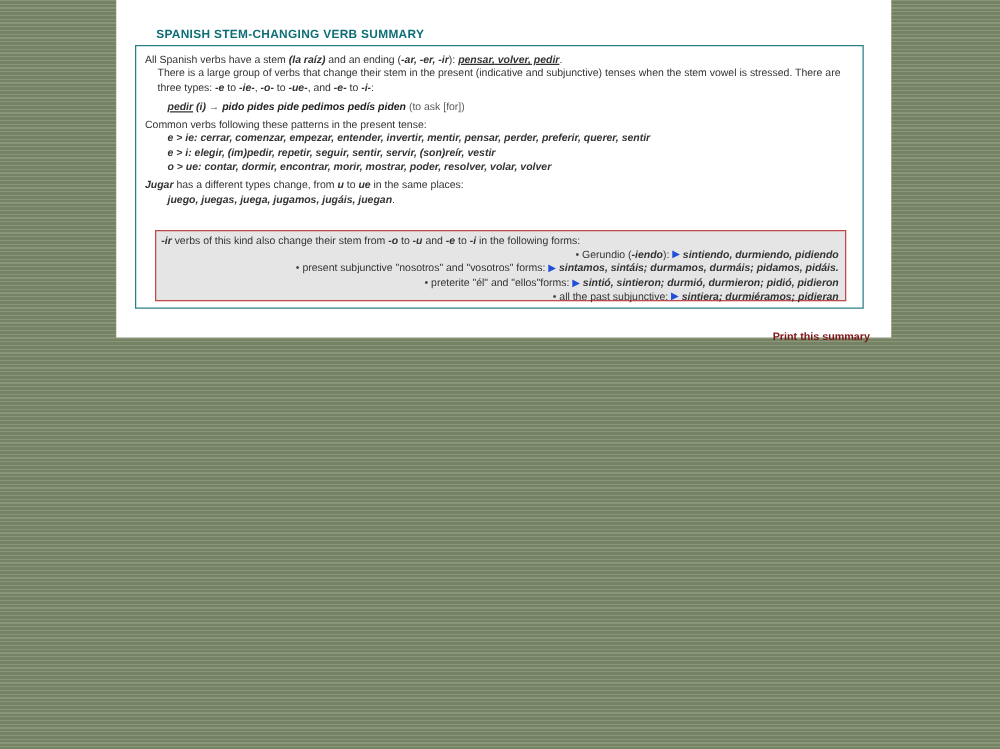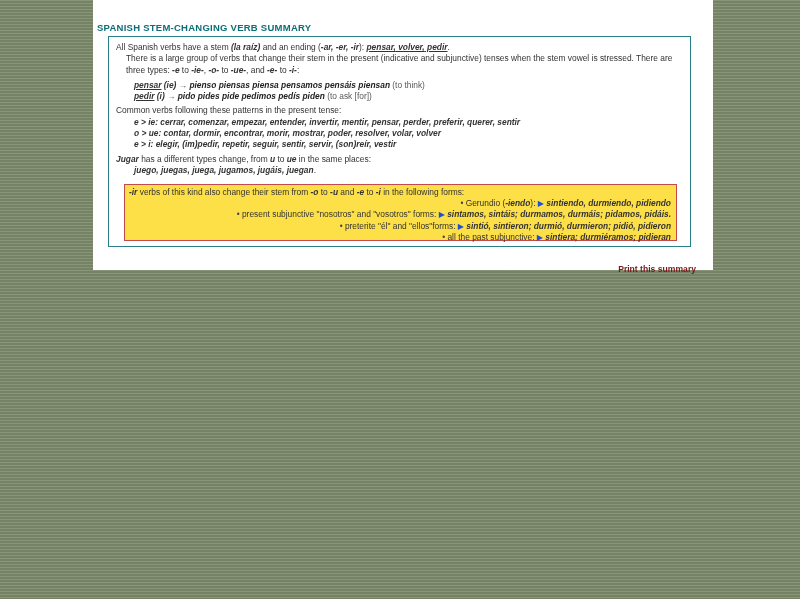--- a/index.html
+++ b/index.html
@@ -28,21 +28,21 @@
     top: 0px;
     width: 620px;
     height: 270px;
     background: #ffffff;
     box-sizing: border-box;
   }
 
   
   .doc-title {
     position: absolute;
-    left: 4px;
+    left: 32px;
     top: 22px;
     font-size: 9.5px;
     font-weight: bold;
     color: #0e6e77;
     letter-spacing: 0.25px;
     white-space: nowrap;
   }
 
   
   .teal-box {
@@ -75,21 +75,21 @@
 
   
   .red-box {
     position: absolute;
     left: 15px;
     top: 147px;
     width: 553px;
     height: 57px;
     border: 1px solid #c14a4a;
     box-sizing: border-box;
-    background: #fde047;
+    background: #e5e5e5;
     padding: 2px 5px 0 4px;
   }
   .red-box .txt { line-height: 11.2px; }
 
   .bullet-row {
     padding-left: 14px;
     text-align: right;
   }
   .bullet-dot {
     color: #444;
@@ -126,31 +126,30 @@
   <div class="teal-box">
 
     <div class="txt"><span>All Spanish verbs have a stem </span><span class="bi">(la raíz)</span><span> and an ending (</span><span class="bi">-ar,</span><span class="bi"> -er,</span><span class="bi"> -ir</span><span>): </span><span class="ubi">pensar,</span><span class="ubi"> volver,</span><span class="ubi"> pedir</span><span>.</span></div>
 
     <div class="txt indent1">There is a large group of verbs that change their stem in the present (indicative and subjunctive) tenses when the stem vowel is stressed. There are</div>
 
     <div class="txt indent1"><span>three types: </span><span class="bi">-e</span><span> to </span><span class="bi">-ie-</span><span>, </span><span class="bi">-o-</span><span> to </span><span class="bi">-ue-</span><span>, and </span><span class="bi">-e-</span><span> to </span><span class="bi">-i-</span><span>:</span></div>
 
     <div style="height:4px"></div>
 
-    <div class="txt indent2"><span class="ubi">pensar</span><span class="bi">&nbsp;</span><span class="bi">(ie)</span><span class="arrow-txt">&nbsp;</span><span class="arrow-txt">→</span><span class="bi conj">&nbsp;</span><span class="bi conj">pienso  piensas  piensa  pensamos  pensáis  piensan</span><span class="gray">&nbsp;</span><span class="gray">(to think)</span></div>
 
 
     <div class="txt indent2"><span class="ubi">pedir</span><span class="bi">&nbsp;</span><span class="bi">(i)</span><span class="arrow-txt">&nbsp;</span><span class="arrow-txt">→</span><span class="bi conj">&nbsp;</span><span class="bi conj">pido  pides  pide  pedimos  pedís  piden</span><span class="gray">&nbsp;</span><span class="gray">(to ask [for])</span></div>
 
     <div style="height:3px"></div>
 
     <div class="txt">Common verbs following these patterns in the present tense:</div>
     <div class="txt indent2 bi">e &gt; ie: cerrar, comenzar, empezar, entender, invertir, mentir, pensar, perder, preferir, querer, sentir</div>
+    <div class="txt indent2 bi">e &gt; i: elegir, (im)pedir, repetir, seguir, sentir, servir, (son)reír, vestir</div>
     <div class="txt indent2 bi">o &gt; ue: contar, dormir, encontrar, morir, mostrar, poder, resolver, volar, volver</div>
-    <div class="txt indent2 bi">e &gt; i: elegir, (im)pedir, repetir, seguir, sentir, servir, (son)reír, vestir</div>
 
     <div style="height:3px"></div>
 
     <div class="txt"><span class="bi">Jugar</span><span> has a different types change, from </span><span class="bi">u</span><span> to </span><span class="bi">ue</span><span> in the same places:</span></div>
     <div class="txt indent2"><span class="bi">juego, juegas, juega, jugamos, jugáis, juegan</span><span>.</span></div>
 
     <div class="red-box">
 
       <div class="txt"><span class="bi">-ir</span><span> verbs of this kind also change their stem from </span><span class="bi">-o</span><span> to </span><span class="bi">-u</span><span> and </span><span class="bi">-e</span><span> to </span><span class="bi">-i</span><span> in the following forms:</span></div>
 

